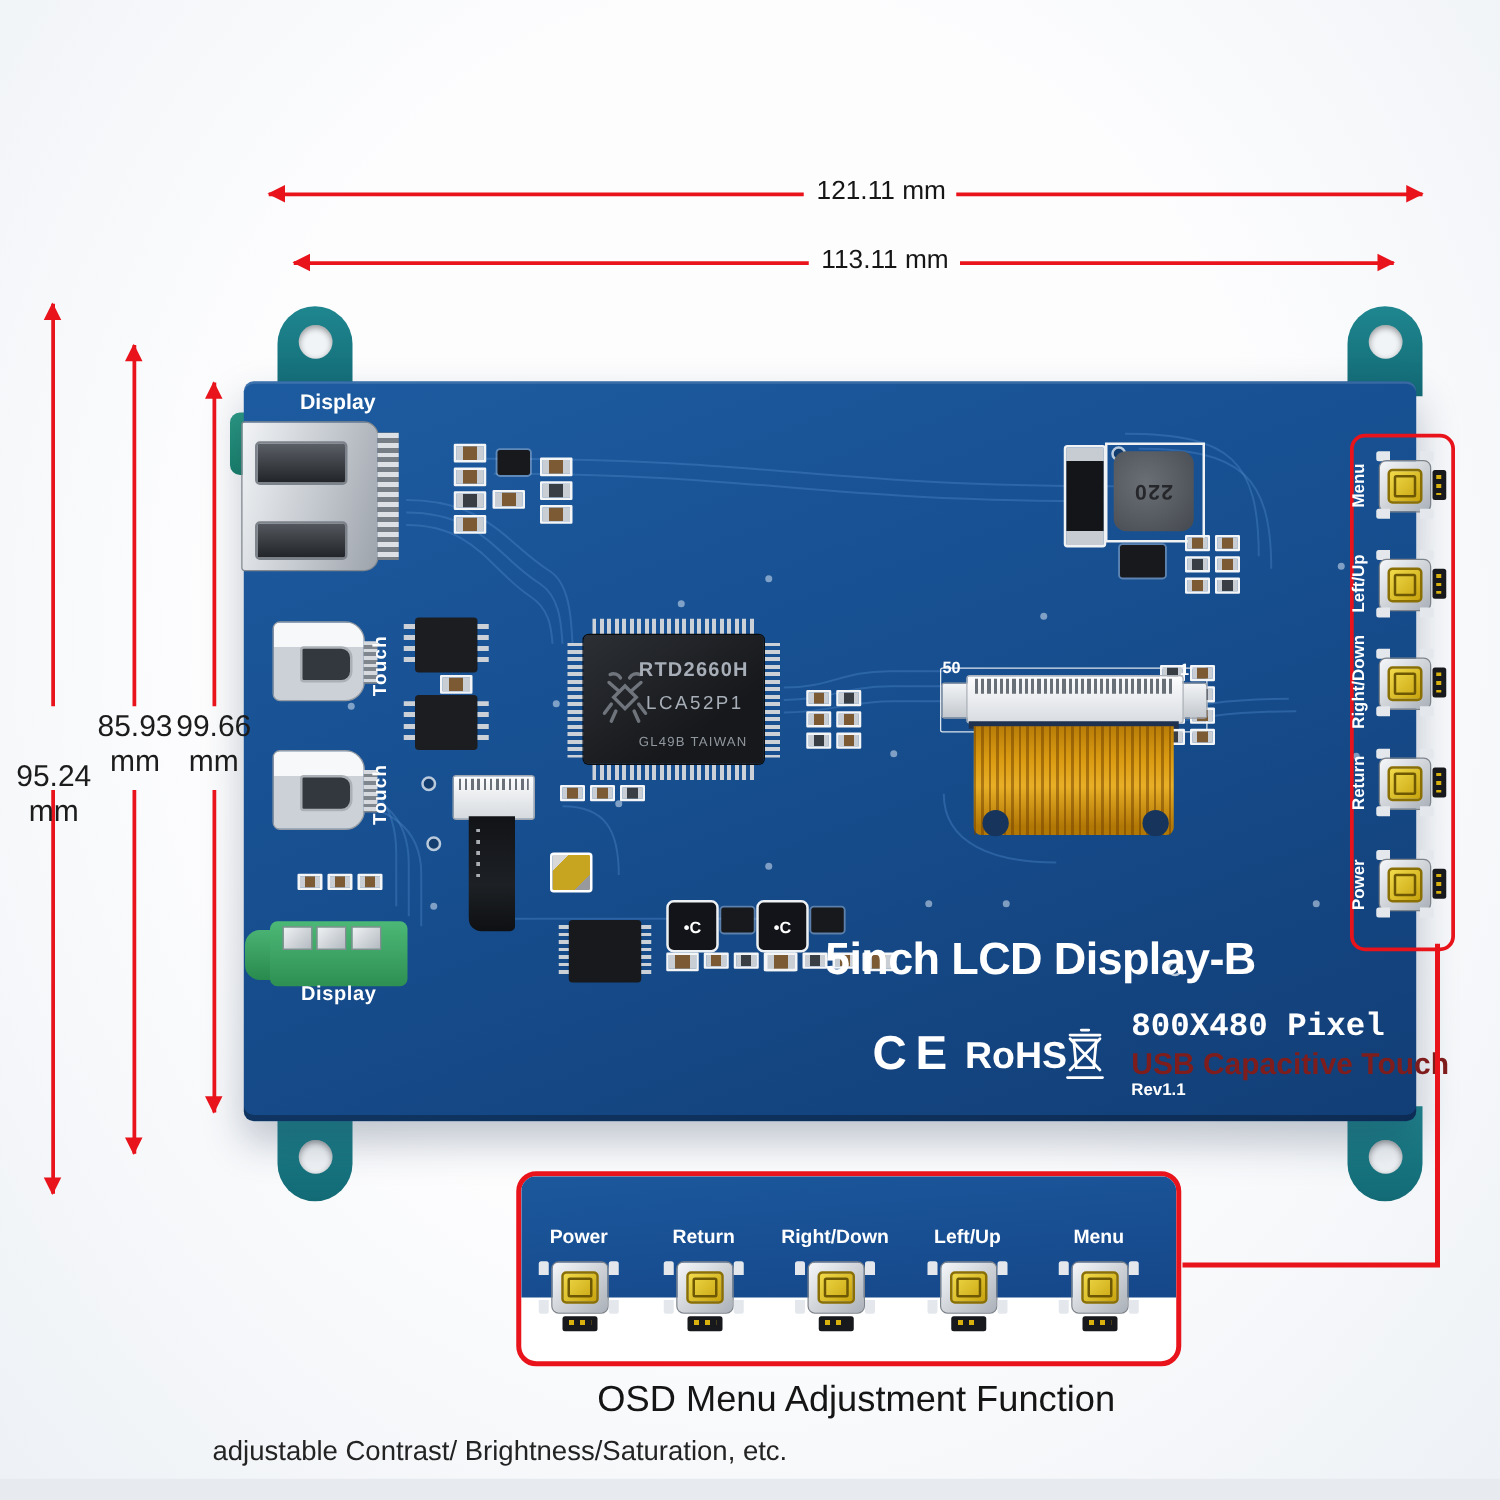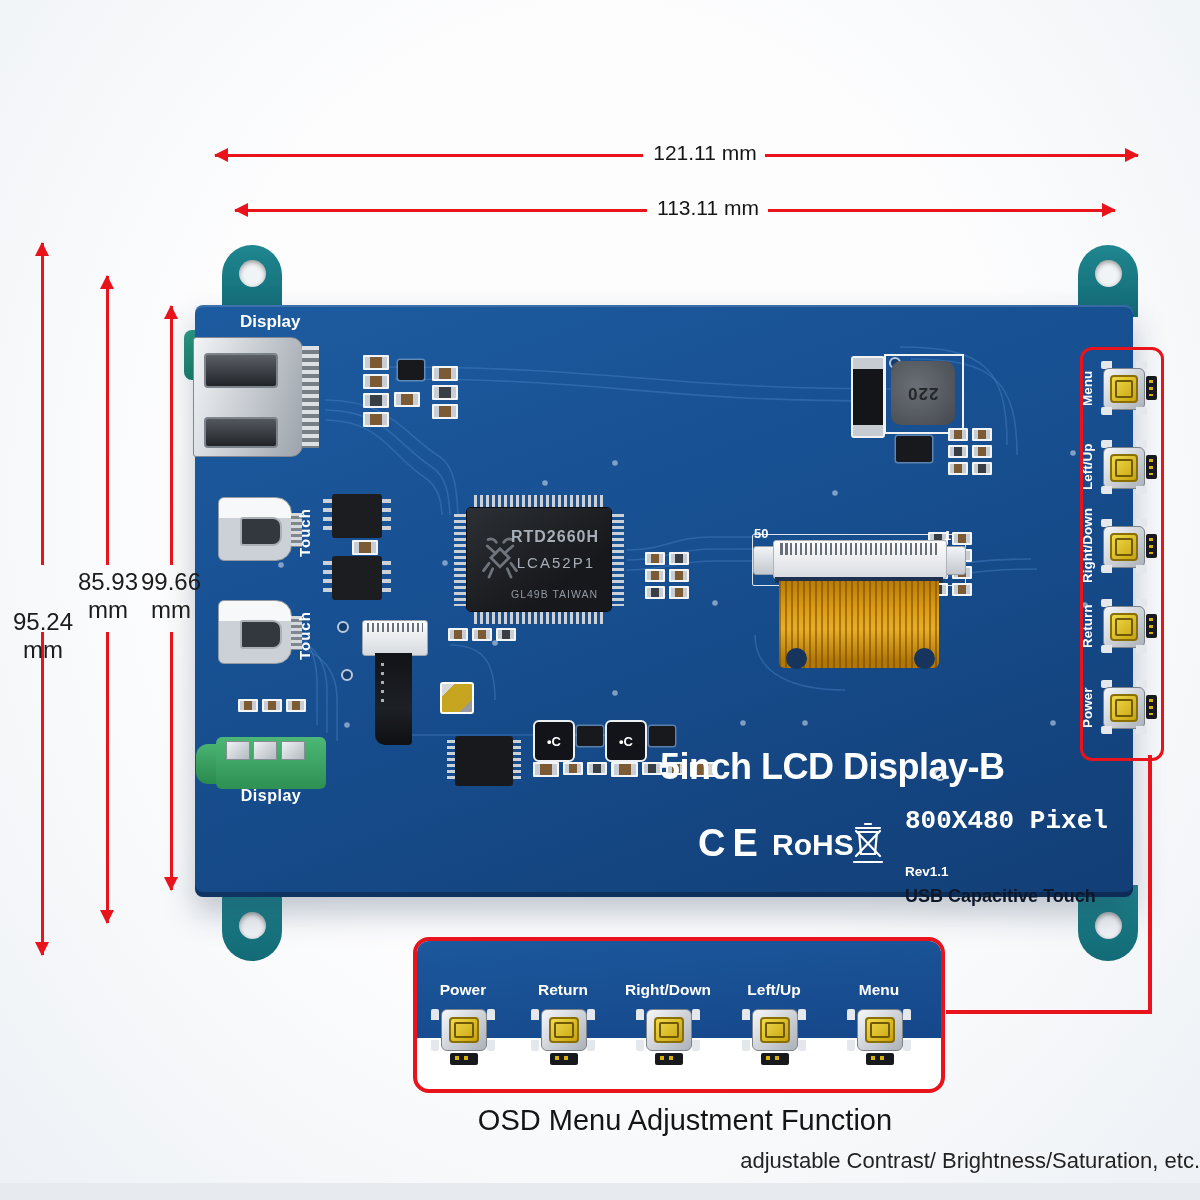--- a/index.html
+++ b/index.html
@@ -120,21 +120,21 @@
   .sffc::before{content:"";position:absolute;left:4px;right:4px;top:2px;height:9px;
     background:repeating-linear-gradient(90deg,#6a7078 0 2px,transparent 2px 5px);}
   .sffc-cable{position:absolute;left:375px;top:653px;width:37px;height:92px;z-index:3;
     background:linear-gradient(180deg,#111317,#1d2024 60%,#0e1013);border-radius:0 0 4px 10px;}
   .sffc-cable::after{content:"";position:absolute;left:6px;top:10px;width:3px;height:40px;
     background:repeating-linear-gradient(180deg,#cfd4da 0 3px,transparent 3px 9px);opacity:.8;}
   
   .silk-title{position:absolute;left:660px;top:746px;width:420px;z-index:4;text-align:left;
     color:#fff;font-weight:bold;font-size:36px;letter-spacing:-.5px;white-space:nowrap;}
   .silk-res{position:absolute;left:905px;top:806px;z-index:4;color:#fff;font-weight:bold;font-size:26px;white-space:nowrap;font-family:Liberation Mono, monospace;}
-  .silk-touch{position:absolute;left:905px;top:886px;z-index:4;color:#0f172a;font-weight:bold;font-size:18px;white-space:nowrap;}
+  .silk-touch{position:absolute;left:905px;top:838px;z-index:4;color:#7f1d1d;font-weight:bold;font-size:24px;white-space:nowrap;}
   .silk-rev{position:absolute;left:905px;top:864px;z-index:4;color:#fff;font-weight:bold;font-size:13.5px;}
   .silk-ce{position:absolute;left:698px;top:822px;z-index:4;color:#fff;font-weight:bold;font-size:38px;letter-spacing:7px;}
   .silk-rohs{position:absolute;left:772px;top:828px;z-index:4;color:#fff;font-weight:bold;font-size:30px;}
   .weee{position:absolute;left:848px;top:818px;z-index:4;}
   
   .btn-frame{position:absolute;background:linear-gradient(135deg,#f5f7f9,#abb1b9);
     border:1px solid #7d838b;border-radius:6px;display:flex;align-items:center;justify-content:center;}
   .btn-cap{border-radius:4px;background:linear-gradient(135deg,#f1da4a,#c8a40e);
     border:2px solid #8a6f05;position:relative;}
   .btn-cap::after{content:"";position:absolute;inset:3px;border:2.5px solid #6e5804;border-radius:2px;}
@@ -164,21 +164,21 @@
     background:linear-gradient(180deg,#e4e8ec 0 11px,transparent 11px calc(100% - 11px),#e4e8ec calc(100% - 11px));}
   .ibtn::before{left:-4px;} .ibtn::after{right:-4px;}
   .ibtn .btn-frame{left:6px;top:2px;width:44px;height:40px;}
   .ibtn .btn-cap{width:26px;height:22px;}
   .pinblock-b{position:absolute;left:15px;bottom:-12px;width:28px;height:12px;background:#17191c;border-radius:2px;}
   .pinblock-b::before{content:"";position:absolute;left:5px;top:3px;width:18px;height:4px;
     background:repeating-linear-gradient(90deg,#d9b10e 0 4px,transparent 4px 9px);}
   
   .caption-title{position:absolute;left:170px;top:1104px;width:1030px;z-index:7;text-align:center;
     color:#151515;font-size:29px;}
-  .caption-sub{position:absolute;left:170px;top:1148px;width:1030px;z-index:7;text-align:right;
+  .caption-sub{position:absolute;left:170px;top:1148px;width:1030px;z-index:7;text-align:left;
     color:#232323;font-size:22px;}
   .floor{position:absolute;left:0;top:1183px;width:1200px;height:17px;background:#e7ebef;z-index:0;}
 </style>
 </head>
 <body>
 
 <div class="hseg tipl" style="left:215px;top:154px;width:428px;"></div>
 <div class="hseg tipr" style="left:765px;top:154px;width:373px;"></div>
 <div class="hdim-label" style="left:640px;top:141px;width:130px;">121.11 mm</div>
 

